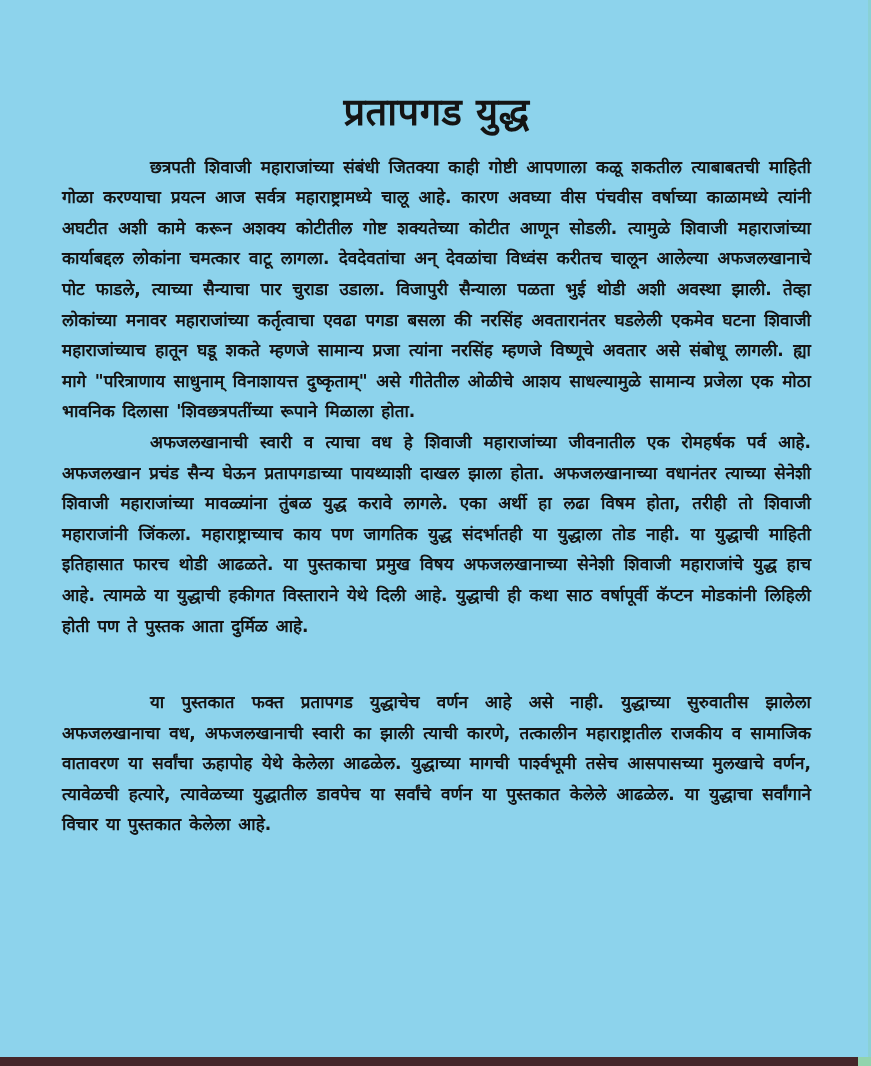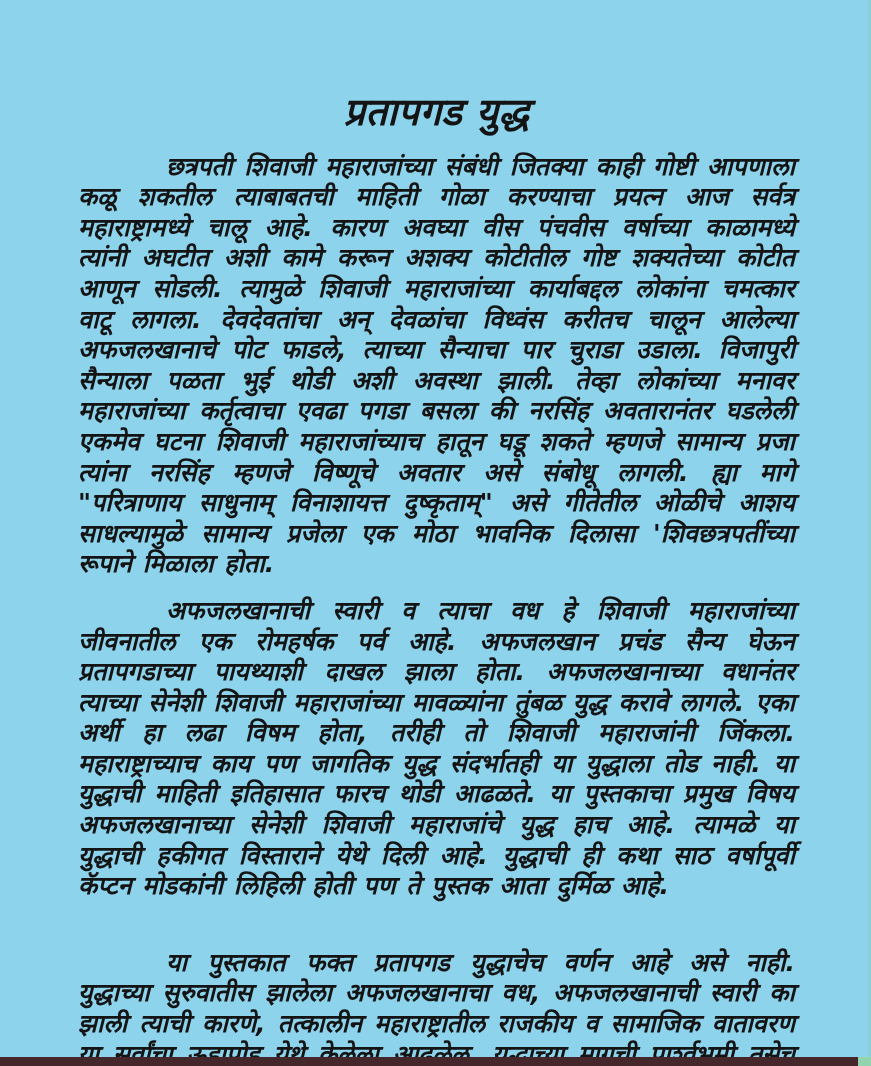--- a/index.html
+++ b/index.html
@@ -10,36 +10,35 @@
   }
   .page {
     position: relative;
     width: 871px;
     height: 1066px;
     margin: 0 auto;
     background: var(--page-bg, #8dd3ec);
     overflow: hidden;
     font-family: "DejaVu Sans", sans-serif;
     color: var(--text-color, #141414);
-    font-style: italic;
   }
   .content {
     padding: 0 60px 0 62px;
   }
   .title {
     margin: 90px 0 16px 0;
     text-align: center;
     font-size: 38px;
     line-height: 1.2;
     font-weight: bold;
     letter-spacing: 0.5px;
   }
   .para {
-    margin: 16px;
-    font-size: 25px;
+    margin: 0;
+    font-size: 17px;
     line-height: 30.6px;
     font-weight: bold;
     text-align: justify;
     text-indent: 88px;
     word-spacing: 2px;
   }
   .para.gap {
     margin-top: 46px;
   }
   .bottom-bar {

